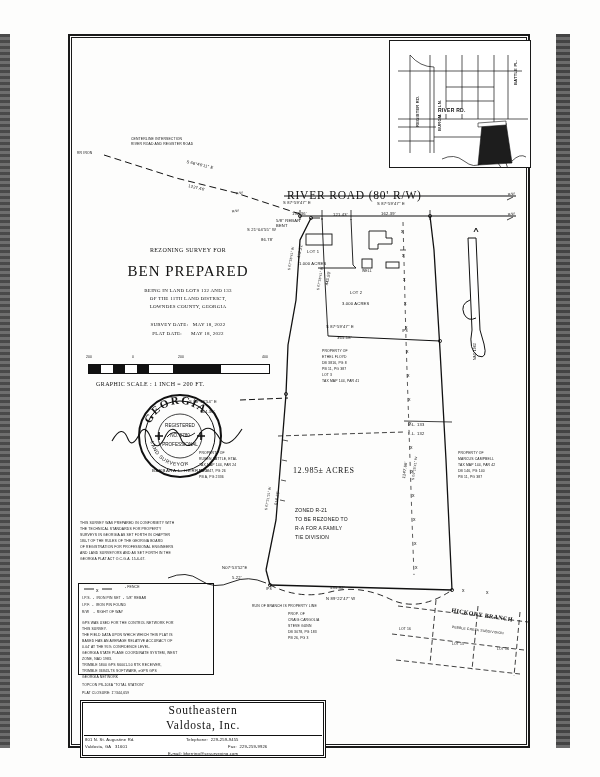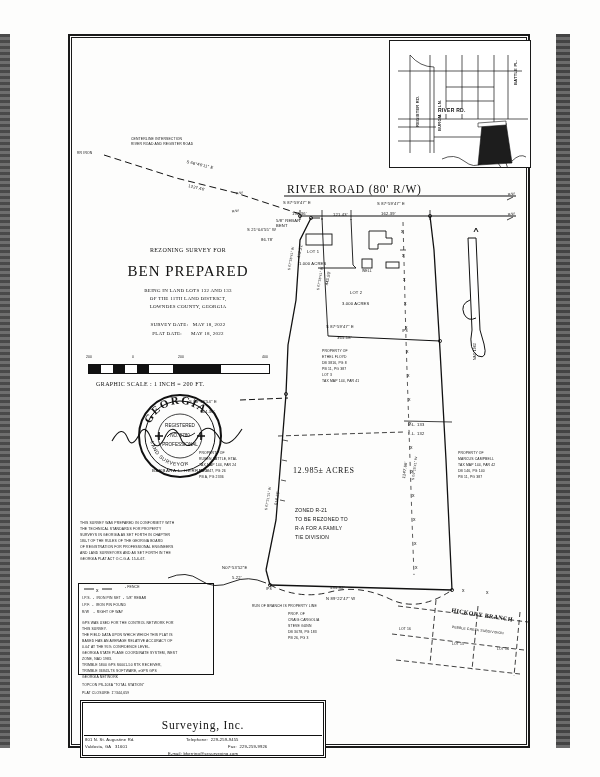--- a/index.html
+++ b/index.html
@@ -215,21 +215,21 @@
         <text x="486" y="594">x</text>
     </g>
   </svg>
 
   <div class="t tiny cond center" style="left:131px; top:138px;"><span>CENTERLINE INTERSECTION</span></div>
   <div class="t tiny cond center" style="left:131px; top:143px;"><span>RIVER ROAD AND REGISTER ROAD</span></div>
   <div class="t tiny cond" style="left:77px; top:152px;">RR IRON</div>
   <div class="t tiny2 cond" style="left:186px; top:163px; transform:rotate(13deg);">S 68°46'11" E</div>
   <div class="t tiny2 cond" style="left:188px; top:186px; transform:rotate(13deg);">1227.46'</div>
 
-  <div class="t xl serifc" style="left:287px; top:183px;">RIVER ROAD (80' R/W)</div>
+  <div class="t xl serifc" style="left:287px; top:189px;">RIVER ROAD (80' R/W)</div>
   <div class="t tiny cond" style="left:508px; top:193px; transform:rotate(-10deg);">R/W</div>
   <div class="t tiny cond" style="left:508px; top:213px; transform:rotate(-10deg);">R/W</div>
   <div class="t tiny cond" style="left:236px; top:192px; transform:rotate(-10deg);">R/W</div>
   <div class="t tiny cond" style="left:232px; top:210px; transform:rotate(-10deg);">R/W</div>
 
   <div class="t tiny2 cond" style="left:283px; top:201px;">S 87°59'47" E</div>
   <div class="t tiny2 cond" style="left:292px; top:212px;">192.36'</div>
   <div class="t tiny2 cond" style="left:381px; top:212px;">162.39'</div>
   <div class="t tiny2 cond" style="left:377px; top:202px;">S 87°59'47" E</div>
   <div class="t tiny2 cond" style="left:333px; top:213px;">121.43'</div>
@@ -405,21 +405,22 @@
     <div class="t tiny cond" style="left:82px; top:658px;">ZONE, NAD 1983.</div>
     <div class="t tiny cond" style="left:82px; top:664px;">TRIMBLE 5800 GPS S6001-50 RTK RECEIVER,</div>
     <div class="t tiny cond" style="left:82px; top:670px;">TRIMBLE 36843-TS SOFTWARE, eGPS GPS</div>
     <div class="t tiny cond" style="left:82px; top:676px;">GEORGIA NETWORK</div>
     <div class="t tiny cond" style="left:82px; top:684px;">TOPCON PS-103A "TOTAL STATION"</div>
     <div class="t tiny cond" style="left:82px; top:692px;">PLAT CLOSURE: 1"/344,659</div>
   </div>
 
   <div class="footbox"></div>
   <div class="footbox2"></div>
-  <div class="t xl serifc center" style="left:82px; top:719px; width:242px;">Surveying, Inc.</div>
+  <div class="t xl serifc center" style="left:82px; top:704px; width:242px;">Southeastern</div>
+  <div class="t xl serifc center" style="left:82px; top:719px; width:242px;">Valdosta, Inc.</div>
   <div class="footrule"></div>
   <div class="t tiny2 cond" style="left:85px; top:738px;">801 N. St. Augustine Rd.</div>
   <div class="t tiny2 cond" style="left:85px; top:745px;">Valdosta, GA   31601</div>
   <div class="t tiny2 cond" style="left:186px; top:738px;">Telephone:  229-259-9455</div>
   <div class="t tiny2 cond" style="left:228px; top:745px;">Fax:  229-259-9926</div>
   <div class="t tiny2 cond center" style="left:84px; top:752px; width:238px;">E-mail: bherring@sesurveying.com</div>
 
 </div>
 
 </body></html>

